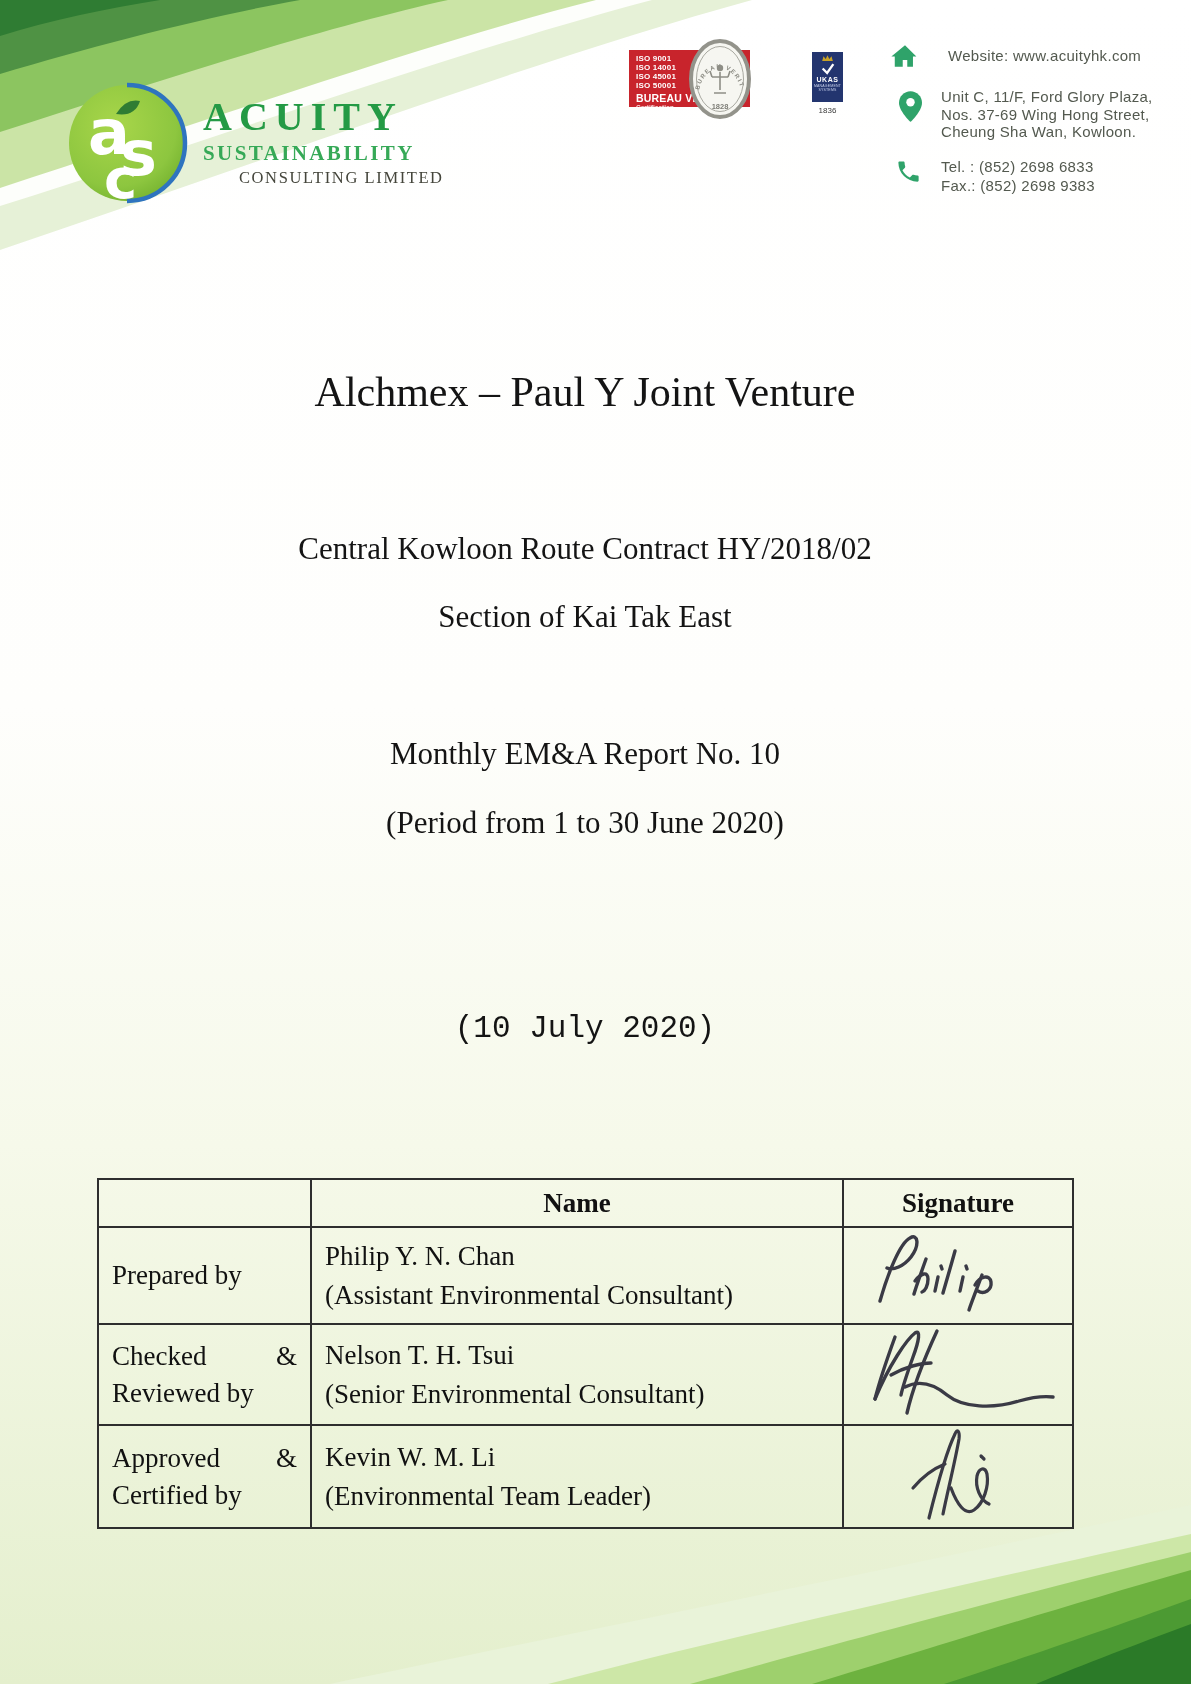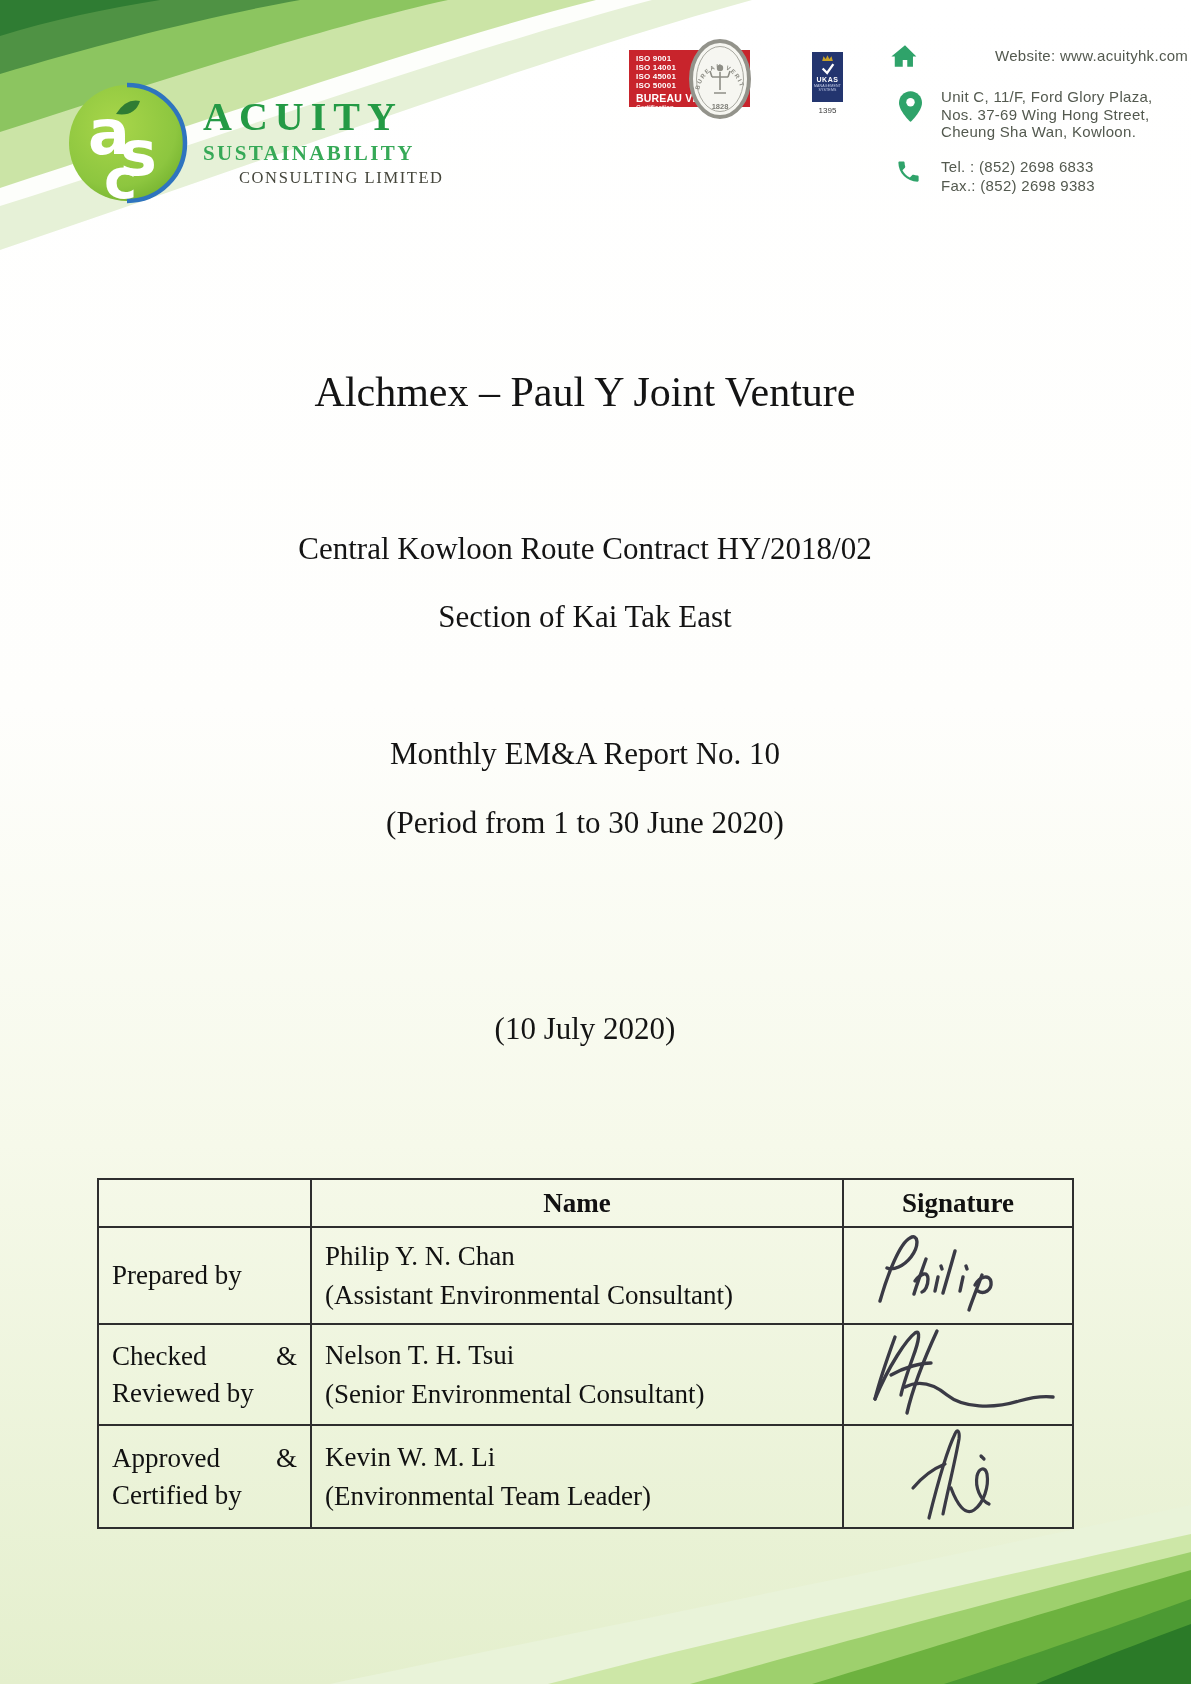--- a/index.html
+++ b/index.html
@@ -118,26 +118,26 @@
     <svg width="15" height="8" viewBox="0 0 16 9">
       <path d="M2,8 L3.5,2.5 6,5.5 8,1.5 10,5.5 12.5,2.5 14,8 Z" fill="#c9a227"></path>
     </svg>
     <svg width="16" height="13" viewBox="0 0 18 14">
       <path d="M3,7 L8,12 L15,2" stroke="#ffffff" stroke-width="2.6" fill="none"></path>
     </svg>
     <div class="ukas-label">UKAS</div>
     <div class="ukas-sub">MANAGEMENT</div>
     <div class="ukas-sub">SYSTEMS</div>
   </div>
-  <div class="abs ukas-number">1395</div>
+  <div class="abs ukas-number">1836</div>
 
   <svg class="abs" style="left:891px;top:44px;" width="28" height="25" viewBox="0 0 24 22">
     <path d="M10,20 v-6 h4 v6 h5 v-9 h3 L12,1 0,11 h3 v9 z" fill="#2fa36a"></path>
   </svg>
-  <div class="abs contact-text" style="left:995px;top:47px;">Website: www.acuityhk.com</div>
+  <div class="abs contact-text" style="left:948px;top:47px;">Website: www.acuityhk.com</div>
 
   <svg class="abs" style="left:899px;top:90px;" width="23" height="33" viewBox="0 0 24 32">
     <path d="M12,0 C5.4,0 0,5.4 0,12 c0,9 12,20 12,20 s12,-11 12,-20 C24,5.4 18.6,0 12,0 z" fill="#2fa36a"></path>
     <circle cx="12" cy="11.5" r="4.4" fill="#ffffff"></circle>
   </svg>
   <div class="abs contact-text" style="left:941px;top:88px;">
     <div>Unit C, 11/F, Ford Glory Plaza,</div>
     <div>Nos. 37-69 Wing Hong Street,</div>
     <div>Cheung Sha Wan, Kowloon.</div>
   </div>
@@ -148,21 +148,21 @@
   <div class="abs contact-text" style="left:941px;top:158px;line-height:18.5px;">
     <div>Tel. : (852) 2698 6833</div>
     <div>Fax.: (852) 2698 9383</div>
   </div>
 
   <div class="abs tline t-main" style="top:368px;">Alchmex – Paul Y Joint Venture</div>
   <div class="abs tline t-sub" style="top:531px;">Central Kowloon Route Contract HY/2018/02</div>
   <div class="abs tline t-sub" style="top:599px;">Section of Kai Tak East</div>
   <div class="abs tline t-sub" style="top:736px;">Monthly EM&amp;A Report No. 10</div>
   <div class="abs tline t-sub" style="top:805px;">(Period from 1 to 30 June 2020)</div>
-  <div class="abs tline t-sub" style="top:1011px;">(10 July 2020)</div>
+  <div class="abs tline t-sub" style="top:1011px;font-family:Liberation Mono, monospace;">(10 July 2020)</div>
 
   <table class="abs signoff">
     <colgroup>
         <col style="width:213px">
         <col style="width:532px">
         <col style="width:230px">
       </colgroup>
     <tbody>
         <tr>
       <td class="hdr"></td>

